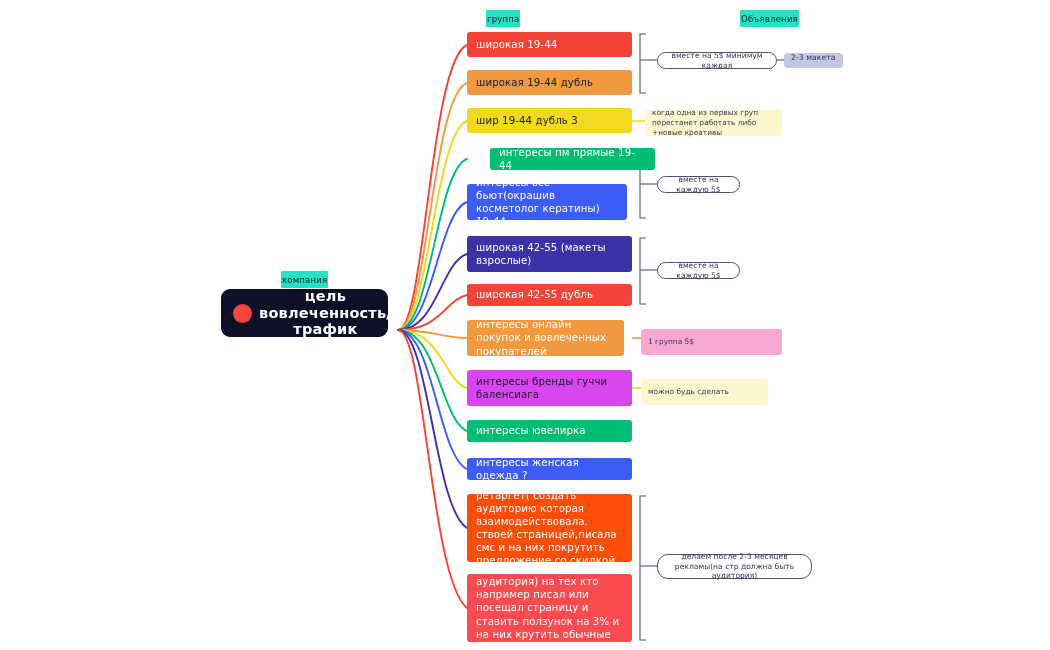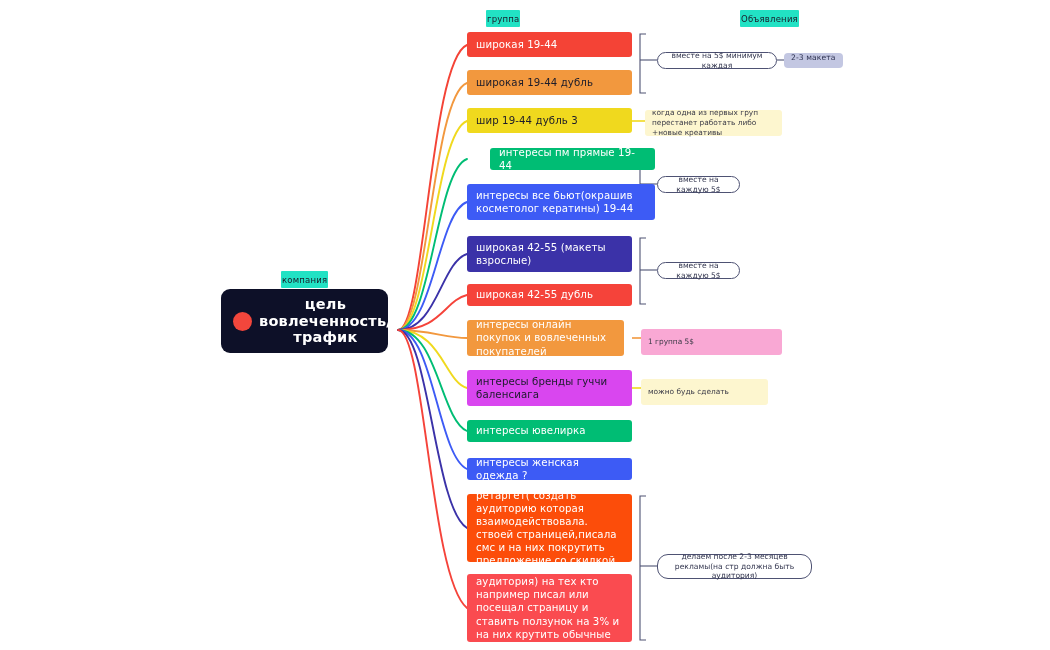--- a/index.html
+++ b/index.html
@@ -20,21 +20,21 @@
     position: absolute;
     left: 0; top: 0;
     width: 1050px; height: 650px;
     pointer-events: none;
   }
 
   
   .root-node {
     position: absolute;
     left: 221px; top: 289px;
-    width: 167px; height: 64px;
+    width: 167px; height: 48px;
     background: #0d1028;
     border-radius: 9px;
     display: flex;
     align-items: center;
     padding: 0 10px 0 12px;
   }
   .root-bullet {
     width: 19px; height: 19px;
     border-radius: 50%;
     background: #f2463c;
@@ -192,21 +192,21 @@
       </div>
       <div class="node dark-text" style="left: 467px; top: 70px; width: 165px; height: 25px; background: rgb(242, 152, 62);">
         <span>широкая 19-44 дубль</span>
       </div>
       <div class="node dark-text" style="left: 467px; top: 108px; width: 165px; height: 25px; background: rgb(240, 217, 30);">
         <span>шир 19-44 дубль 3</span>
       </div>
       <div class="node" style="left: 490px; top: 148px; width: 165px; height: 22px; background: rgb(0, 189, 116);">
         <span>интересы пм прямые 19-44</span>
       </div>
-      <div class="node" style="left: 467px; top: 184px; width: 188px; height: 36px; background: rgb(61, 91, 245);">
+      <div class="node" style="left: 467px; top: 184px; width: 160px; height: 36px; background: rgb(61, 91, 245);">
         <span>интересы все бьют(окрашив косметолог кератины) 19-44</span>
       </div>
       <div class="node" style="left: 467px; top: 236px; width: 165px; height: 36px; background: rgb(59, 50, 168);">
         <span>широкая 42-55 (макеты взрослые)</span>
       </div>
       <div class="node" style="left: 467px; top: 284px; width: 165px; height: 22px; background: rgb(245, 67, 58);">
         <span>широкая 42-55 дубль</span>
       </div>
       <div class="node" style="left: 467px; top: 320px; width: 157px; height: 36px; background: rgb(242, 152, 62);">
         <span>интересы онлайн покупок и вовлеченных покупателей</span>

